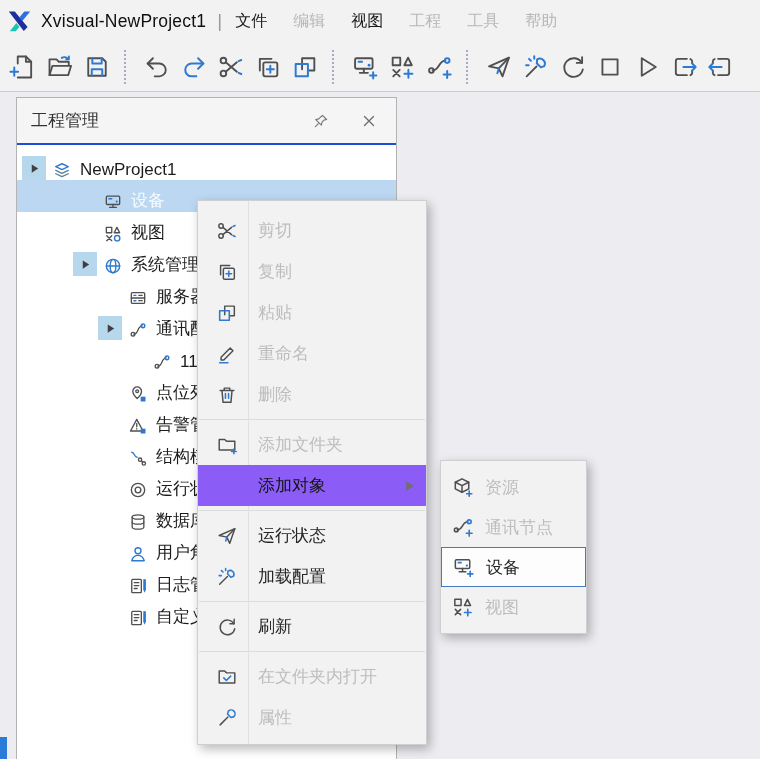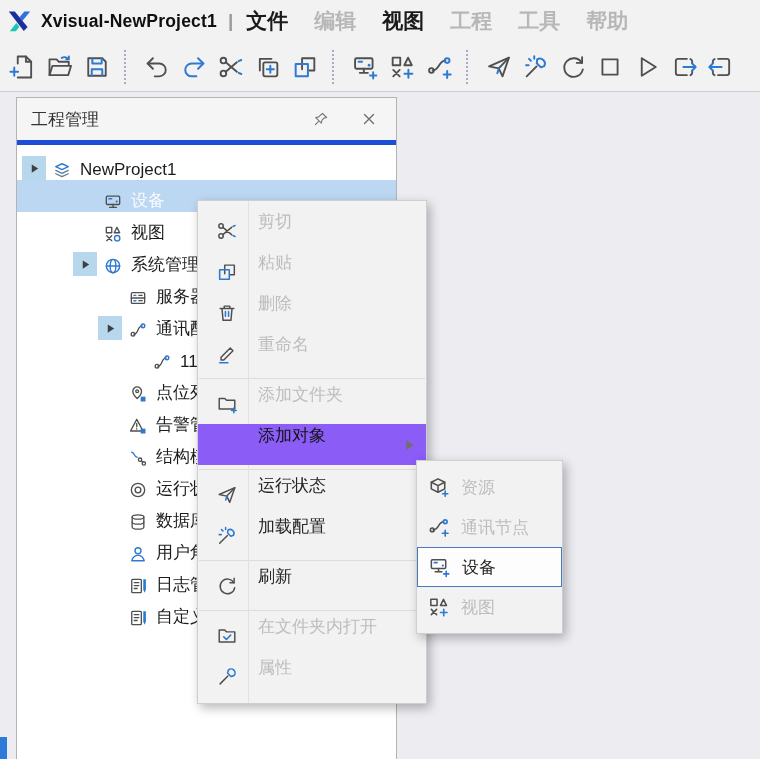--- a/index.html
+++ b/index.html
@@ -8,73 +8,73 @@
     font-family:"Liberation Sans","DejaVu Sans",sans-serif;
     background:#fff;-webkit-font-smoothing:antialiased;
   }
   svg{display:block}
   .sg{stroke:#4f4f4f;fill:none;stroke-width:1.6;stroke-linecap:round;stroke-linejoin:round}
   .sg2{stroke:#5c7f9d;fill:none;stroke-width:1.6;stroke-linecap:round;stroke-linejoin:round}
   .sb{stroke:#2e7ad0;fill:none;stroke-width:1.7;stroke-linecap:round;stroke-linejoin:round}
   .fb{fill:#2e7ad0;stroke:none}
 
   
-  .titlebar{height:42px;background:#f2f2f2;display:flex;align-items:center;padding:0 10px 0 6px;font-weight:bold;}
+  .titlebar{height:42px;background:#f2f2f2;display:flex;align-items:center;padding:0 10px 0 6px;}
   .logo{width:27px;height:27px;margin-right:8px;flex:none}
   .apptitle{font-size:17.5px;color:#101010;letter-spacing:.2px;white-space:nowrap}
   .tsep-bar{color:#9a9a9a;font-size:19px;margin:0 13px 0 11px}
-  .menubar{display:flex;align-items:center;gap:26px;font-size:21px}
+  .menubar{display:flex;align-items:center;gap:26px;font-size:16px}
   .mitem{color:#1a1a1a;cursor:default}
   .mitem.dim{color:#b7b7b7}
 
   
   .toolbar{height:49px;background:#f2f2f2;border-bottom:1px solid #cdced3;
     display:flex;align-items:center;padding:0 4px}
   .tbtn{width:37px;height:38px;display:flex;align-items:center;justify-content:center;flex:none}
   .tbtn svg{width:28px;height:28px}
   .tgsep{height:34px;width:0;border-left:2px dotted #a6adbc;margin:0 12px 0 9px;flex:none}
 
   
   .workspace{position:absolute;top:92px;left:0;right:0;bottom:0;background:#ececf1}
   .corner-accent{position:absolute;left:0;bottom:0;width:7px;height:22px;background:#2d7bd9}
 
   
   .panel{position:absolute;left:16px;top:5px;width:381px;bottom:-1px;
     background:#fff;border:1px solid #b3b3b3;border-bottom:none;box-sizing:border-box}
-  .phead{height:47px;background:#f5f5f6;border-bottom:5px solid #1d4ed8;
+  .phead{height:47px;background:#f5f5f6;border-bottom:2px solid #1d4ed8;
     display:flex;align-items:center;padding:0 14px;box-sizing:border-box}
   .ptitle{font-size:17px;color:#333;flex:1}
   .pbtn{width:26px;height:26px;display:flex;align-items:center;justify-content:center;flex:none}
   .pbtn svg{width:18px;height:18px}
   .pbtn.pin{margin-right:22px}
 
   .tree{padding-top:3px}
   .trow{height:32px;display:flex;align-items:flex-end;font-size:17px;color:#1c1c1c;white-space:nowrap}
   .trow.sel{background:#bcd7f1;color:#f7fbff}
   .exp{width:24px;height:24px;margin-right:6px;flex:none;display:flex;align-items:center;justify-content:center}
   .exp.on{background:#b7d7ec}
   .exp svg{width:11px;height:11px;fill:#3f3f3f}
   .ticon{width:20px;height:20px;margin-right:8px;flex:none}
   .tlbl{overflow:hidden}
 
   
   .cmenu{position:absolute;left:197px;top:200px;width:230px;z-index:20;
     background:#f2f2f2;border:1px solid #cfcfcf;box-sizing:border-box;
     box-shadow:3px 4px 10px rgba(0,0,0,.28);padding:9px 0 6px 0}
   .cmenu::before{content:'';position:absolute;left:50px;top:0;bottom:0;width:1px;background:#e1e1e1}
-  .citem{height:41px;display:flex;align-items:flex-start;position:relative;
+  .citem{height:41px;display:flex;align-items:center;position:relative;
     padding-left:60px;font-size:17px;color:#262626;box-sizing:border-box}
   .citem.dis{color:#bdbdbd}
   .citem.hl{background:#8b5cf6;color:#141414}
   .citem .mic{position:absolute;left:18px;top:50%;transform:translateY(-50%);width:22px;height:22px}
   .citem .subarrow{position:absolute;right:10px;top:50%;transform:translateY(-50%);width:13px;height:13px;fill:#6f6f6f}
   .msep{height:1px;background:#dcdcdc;margin:4px 1px}
 
   
-  .smenu{position:absolute;left:416px;top:460px;width:147px;z-index:21;
+  .smenu{position:absolute;left:440px;top:460px;width:147px;z-index:21;
     background:#f2f2f2;border:1px solid #cfcfcf;box-sizing:border-box;
     box-shadow:3px 4px 10px rgba(0,0,0,.28);padding:6px 0}
   .sitem{height:40px;display:flex;align-items:center;position:relative;
     padding-left:44px;font-size:17px;color:#262626;box-sizing:border-box}
   .sitem.dis{color:#bdbdbd}
   .sitem.focus{background:#fdfdfd;border:1px solid #4779be}
   .sitem .mic{position:absolute;left:10px;top:50%;transform:translateY(-50%);width:23px;height:23px}
 </style>
 </head>
 <body>
@@ -535,35 +535,41 @@
 
 <div class="cmenu">
   <div class="citem dis">
     <svg class="mic">
         <use href="#i-cut"></use>
       </svg>
     <span>剪切</span>
   </div>
   <div class="citem dis">
     <svg class="mic">
+        <use href="#i-copy"></use>
+      </svg>
+    <span>复制</span>
+  </div>
+  <div class="citem dis">
+    <svg class="mic">
         <use href="#i-paste"></use>
       </svg>
     <span>粘贴</span>
   </div>
   <div class="citem dis">
     <svg class="mic">
+        <use href="#i-pencil"></use>
+      </svg>
+    <span>重命名</span>
+  </div>
+  <div class="citem dis">
+    <svg class="mic">
         <use href="#i-trash"></use>
       </svg>
     <span>删除</span>
-  </div>
-  <div class="citem dis">
-    <svg class="mic">
-        <use href="#i-pencil"></use>
-      </svg>
-    <span>重命名</span>
   </div>
   <div class="msep"></div>
   <div class="citem dis">
     <svg class="mic">
         <use href="#i-folderadd"></use>
       </svg>
     <span>添加文件夹</span>
   </div>
   <div class="citem hl">
     <span>添加对象</span>

